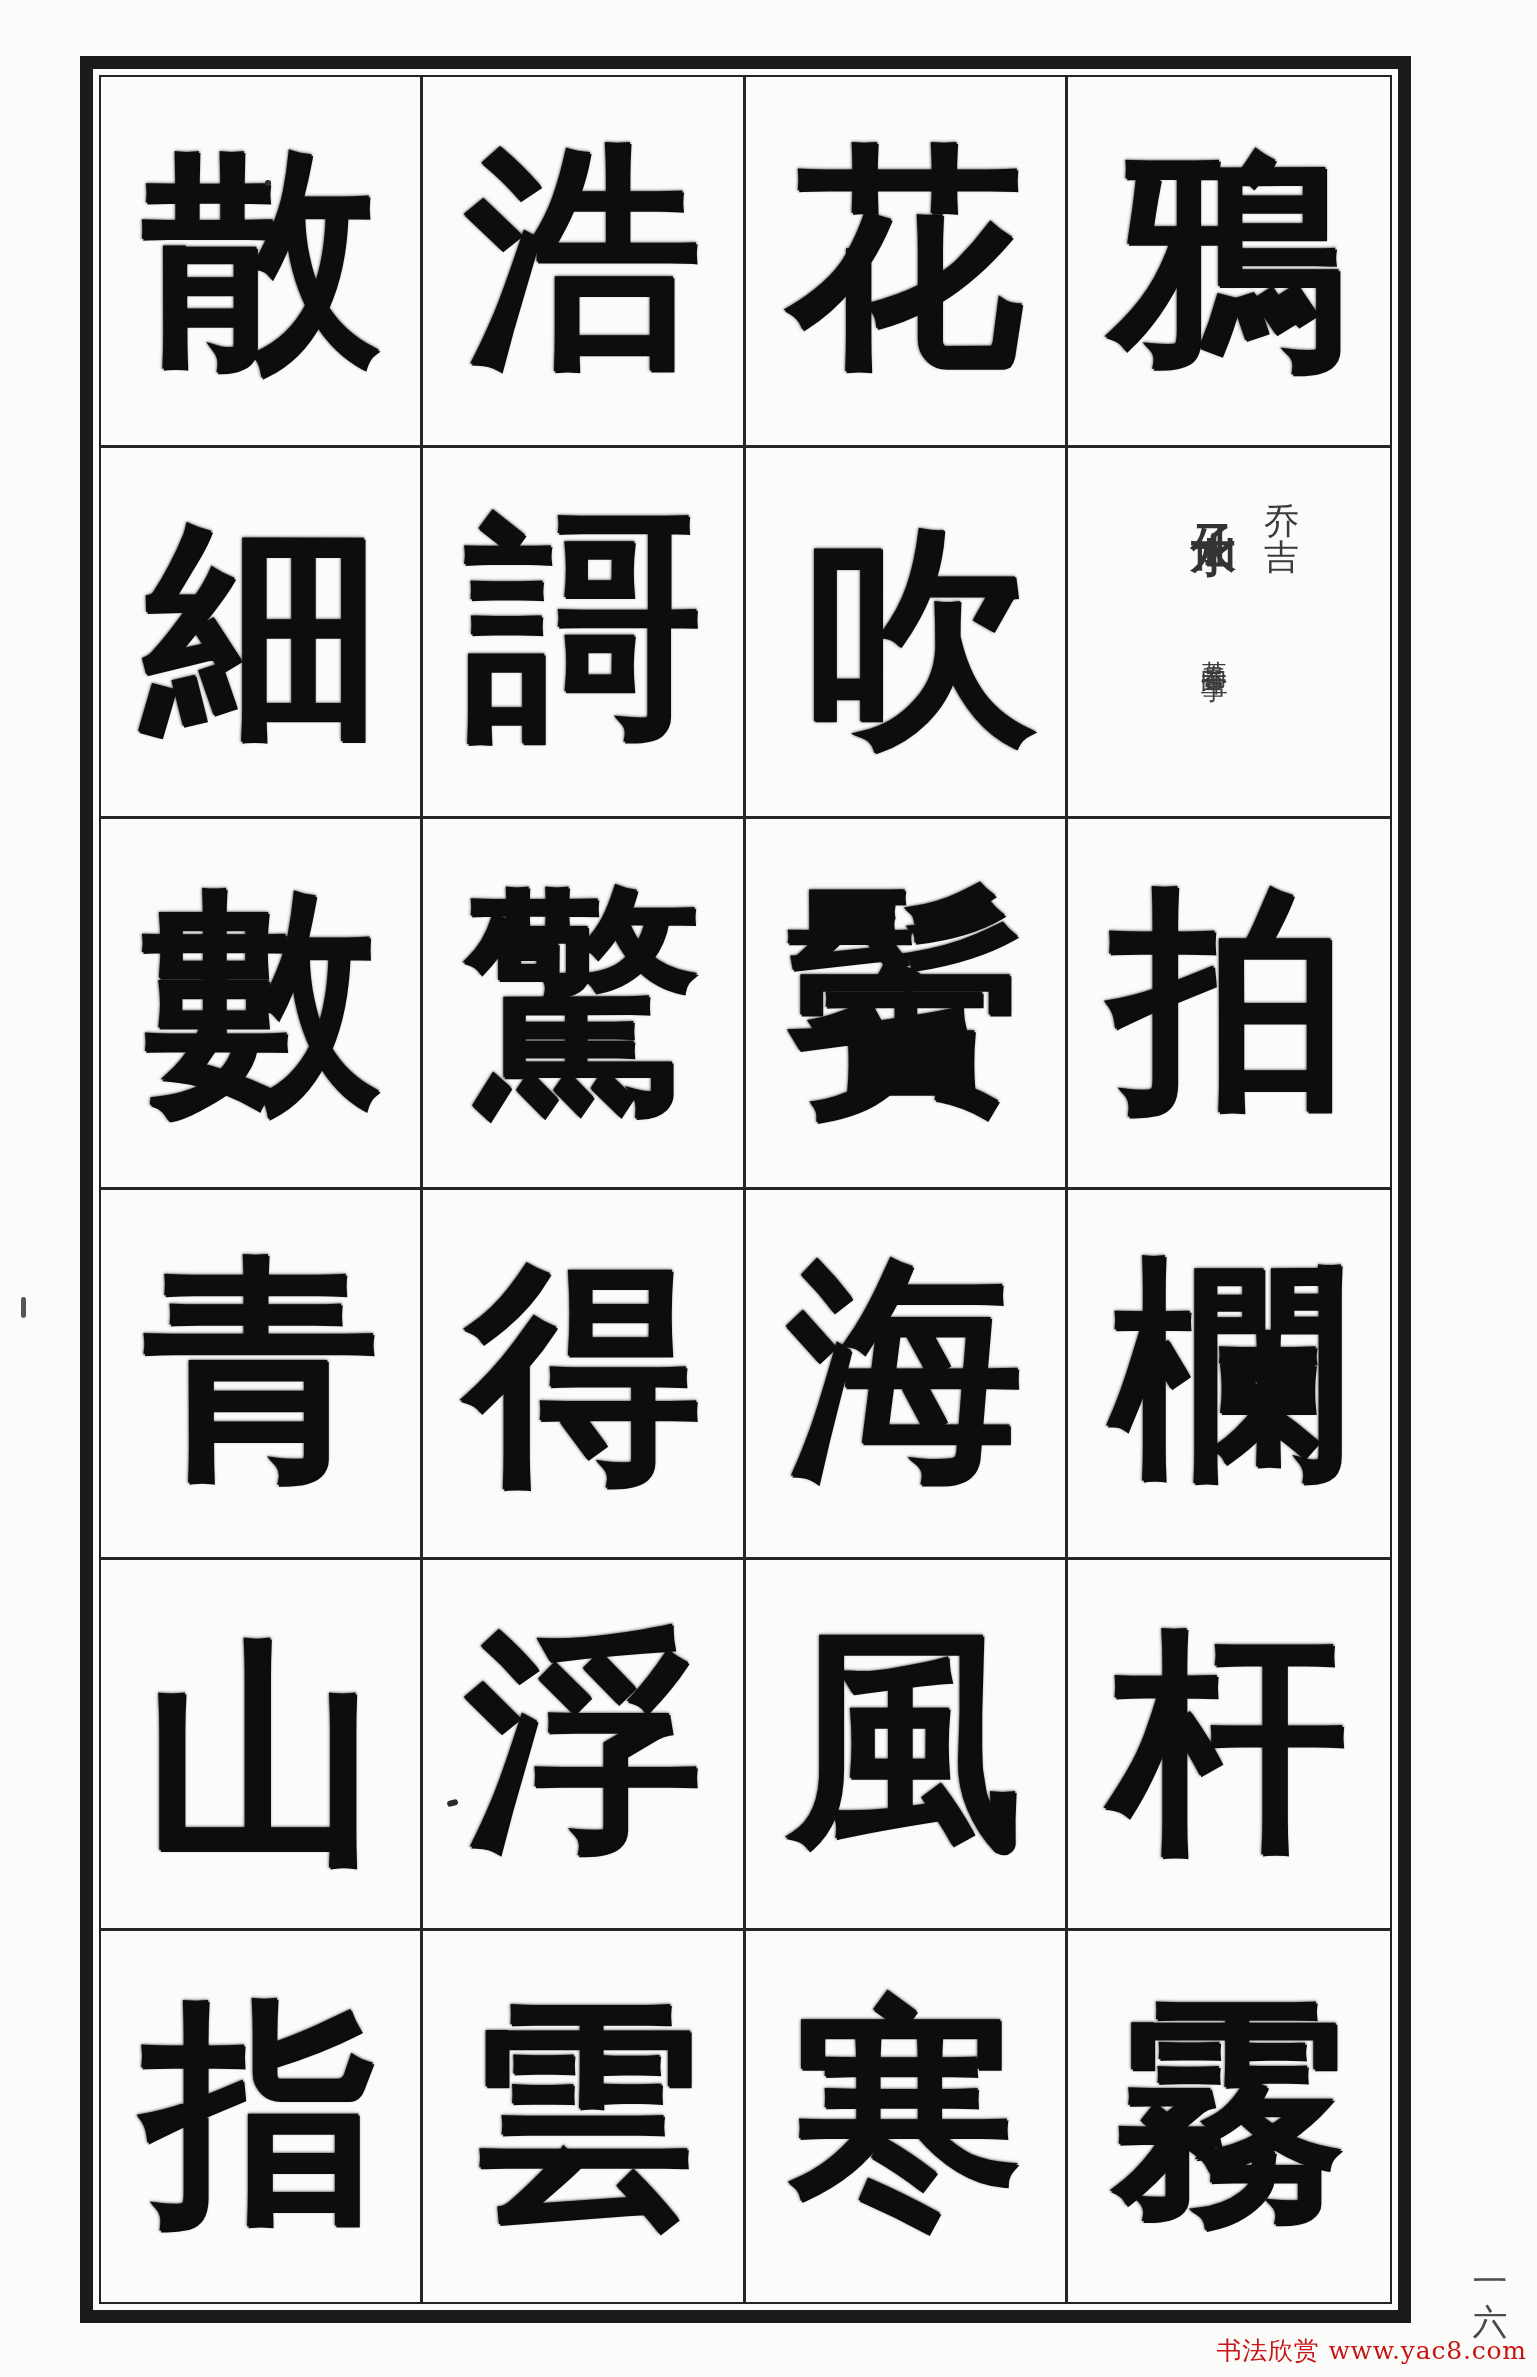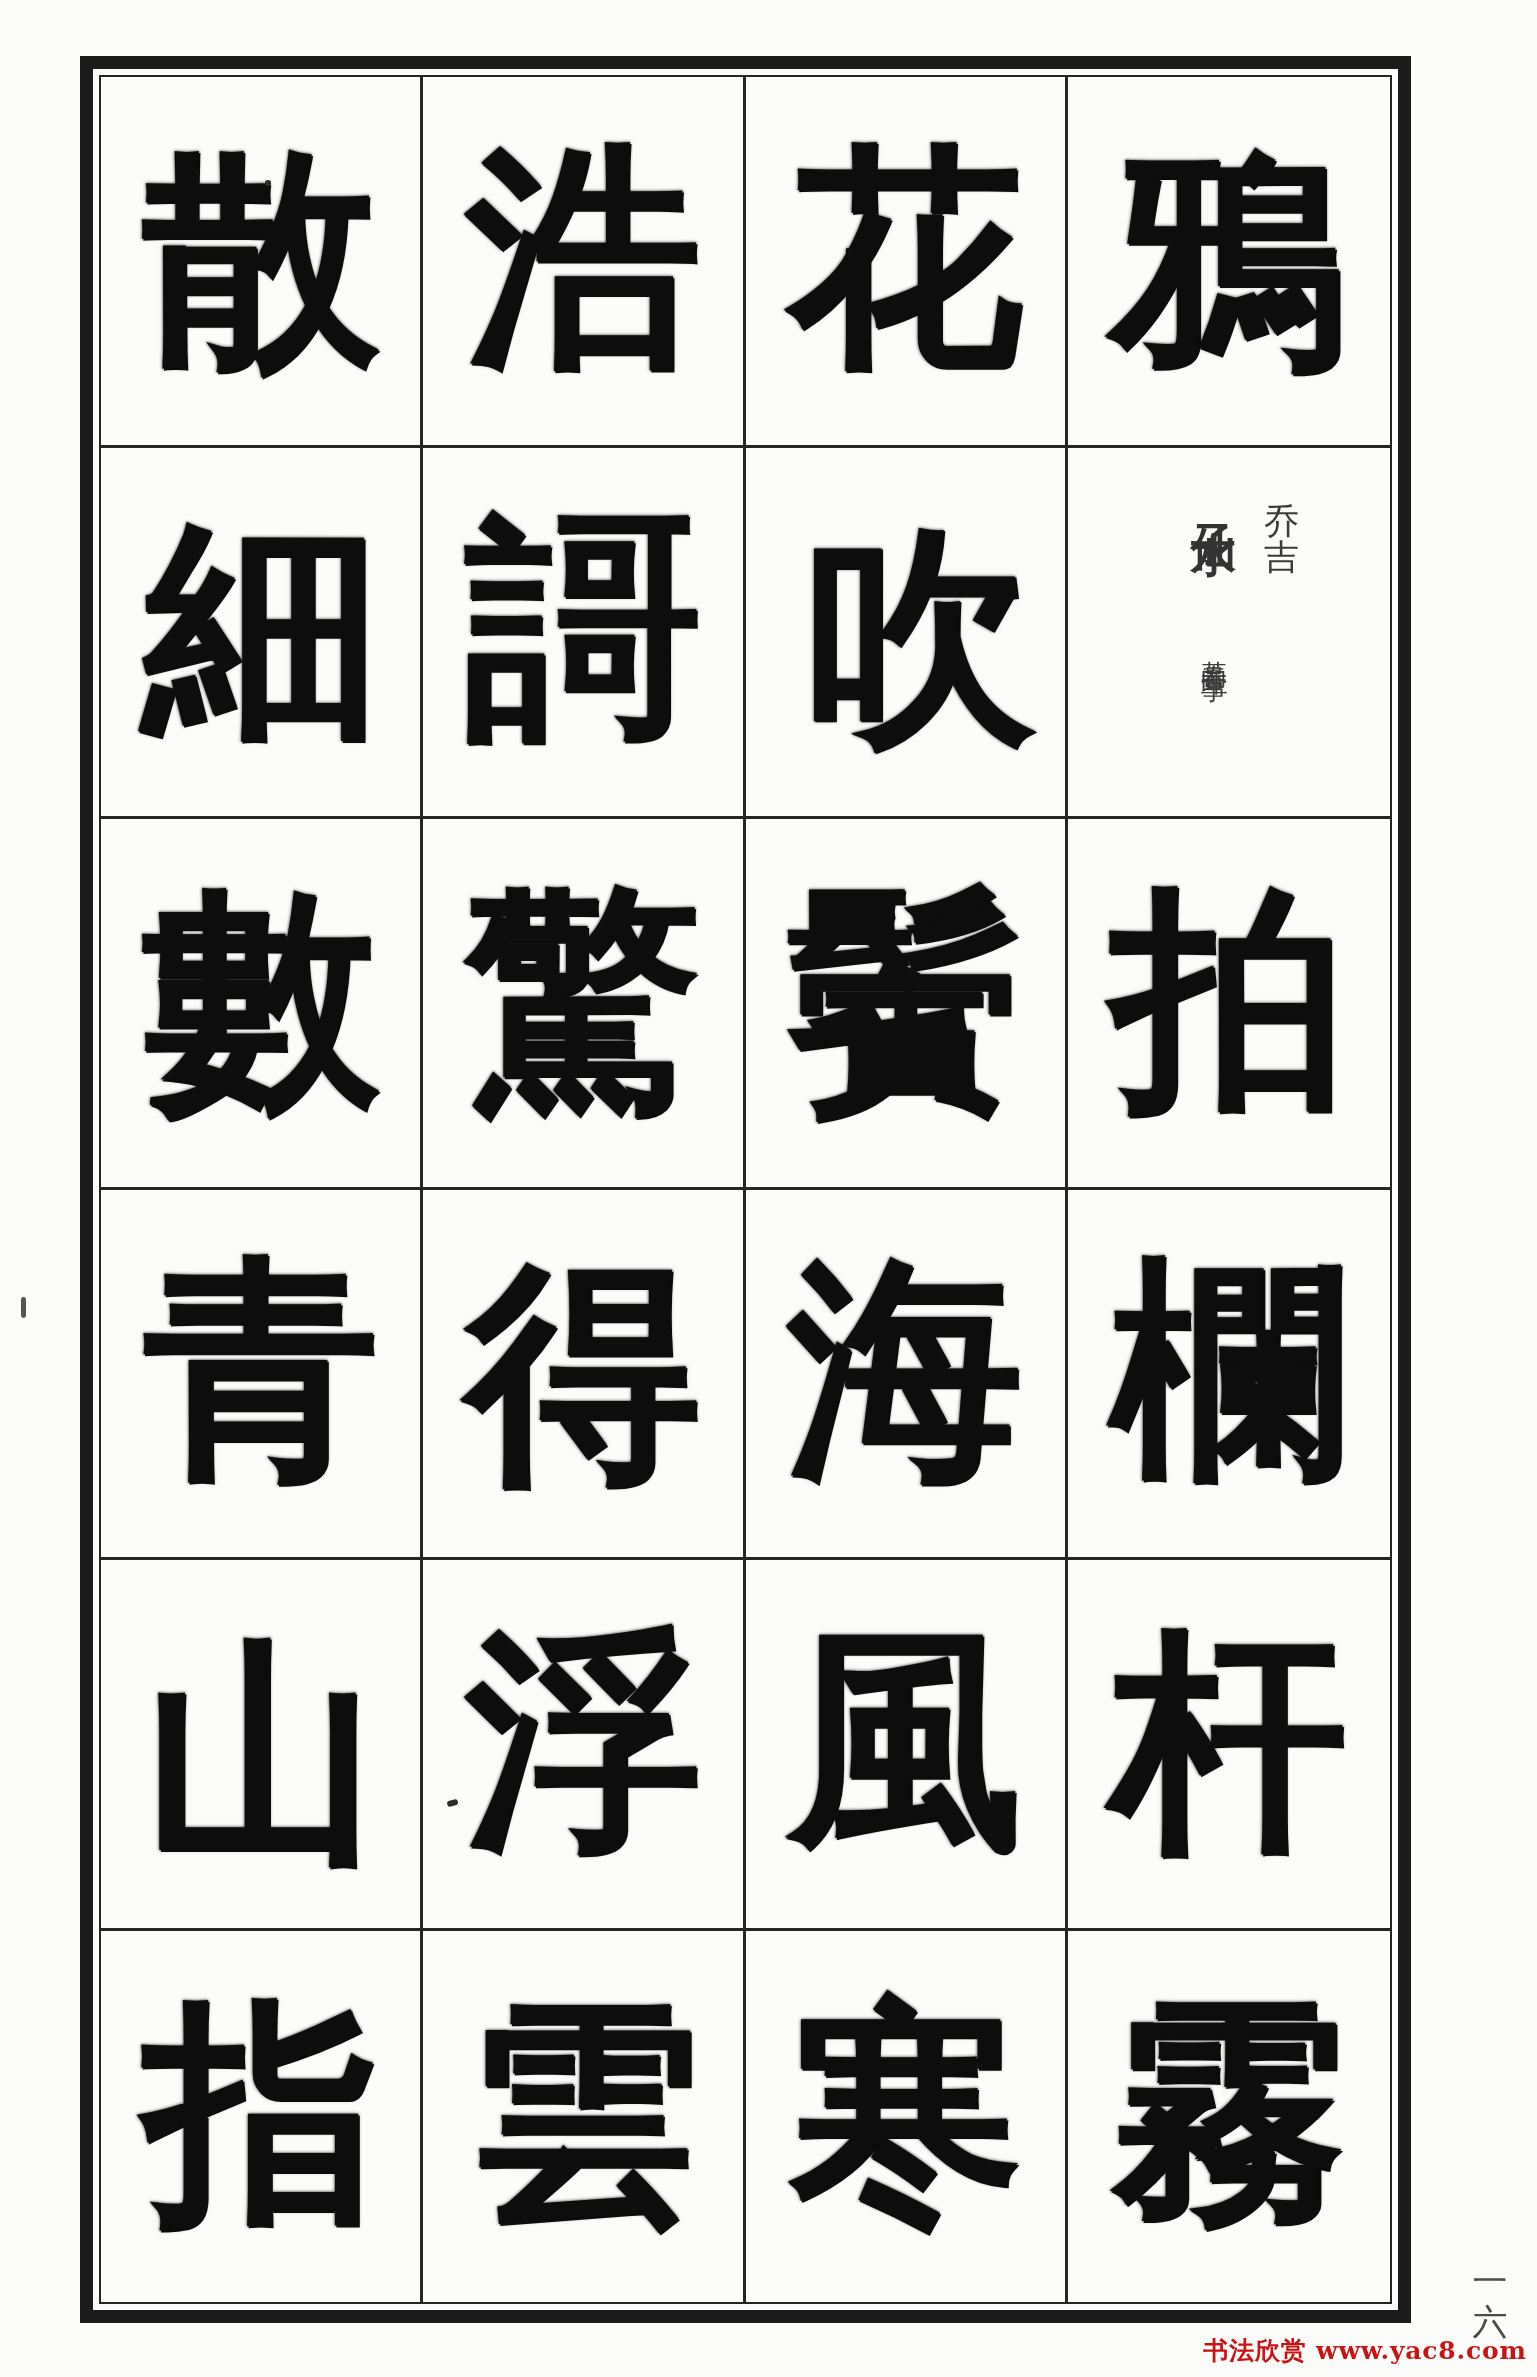--- a/index.html
+++ b/index.html
@@ -102,21 +102,21 @@
     font-weight:500;
   }
   
   .watermark{
     position:absolute;
     right:11.2px;bottom:9.6px;
     font-size:25px;
     letter-spacing:0.8px;
     color:var(--watermark-red,#c81414);
     font-family:"DejaVu Serif","Liberation Mono","Liberation Serif",serif;
-    font-weight:700;
+    font-weight:400;
     white-space:nowrap;
   }
   
   .speck{position:absolute;background:#2b2b2b;border-radius:50%;}
   .speck.s1{left:265px;top:180px;width:5.6px;height:5.6px;}
   .speck.s2{left:447px;top:1800px;width:11.2px;height:5.6px;border-radius:3.2px;transform:rotate(-15deg);}
   .speck.s3{left:21px;top:1297px;width:4.8px;height:21px;border-radius:2.4px;background:#555;}
 </style>
 </head>
 <body>

